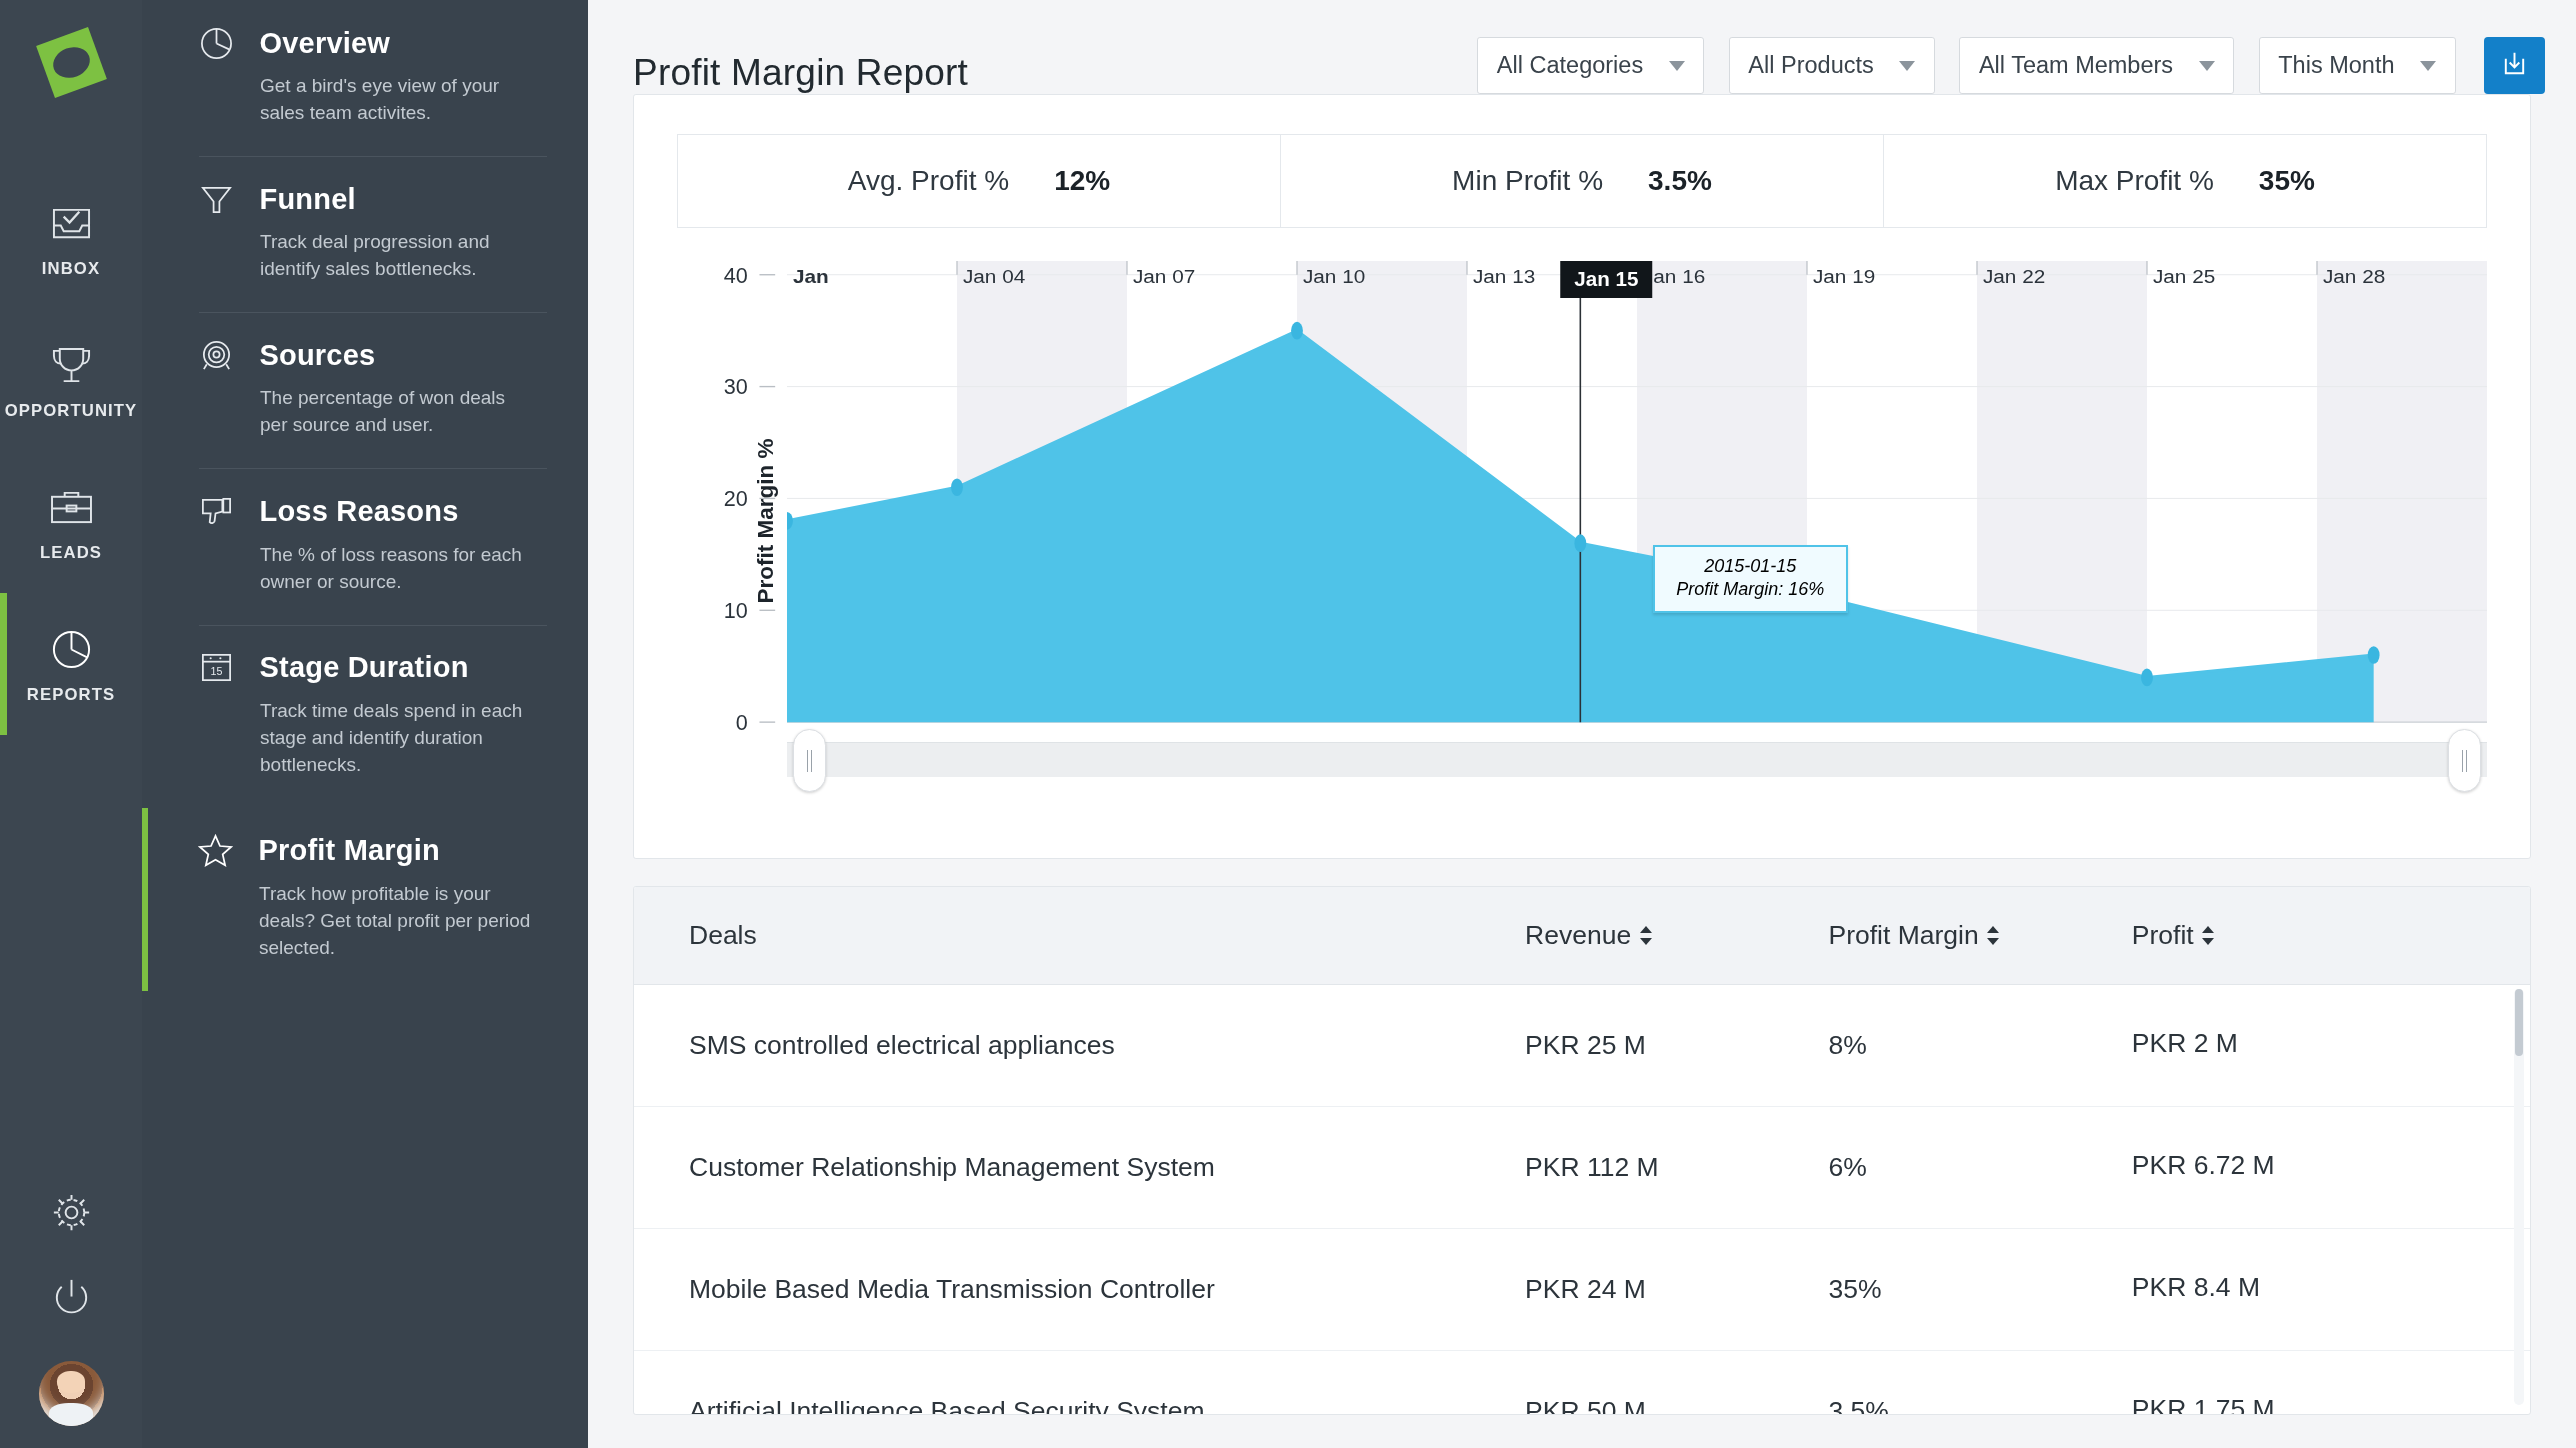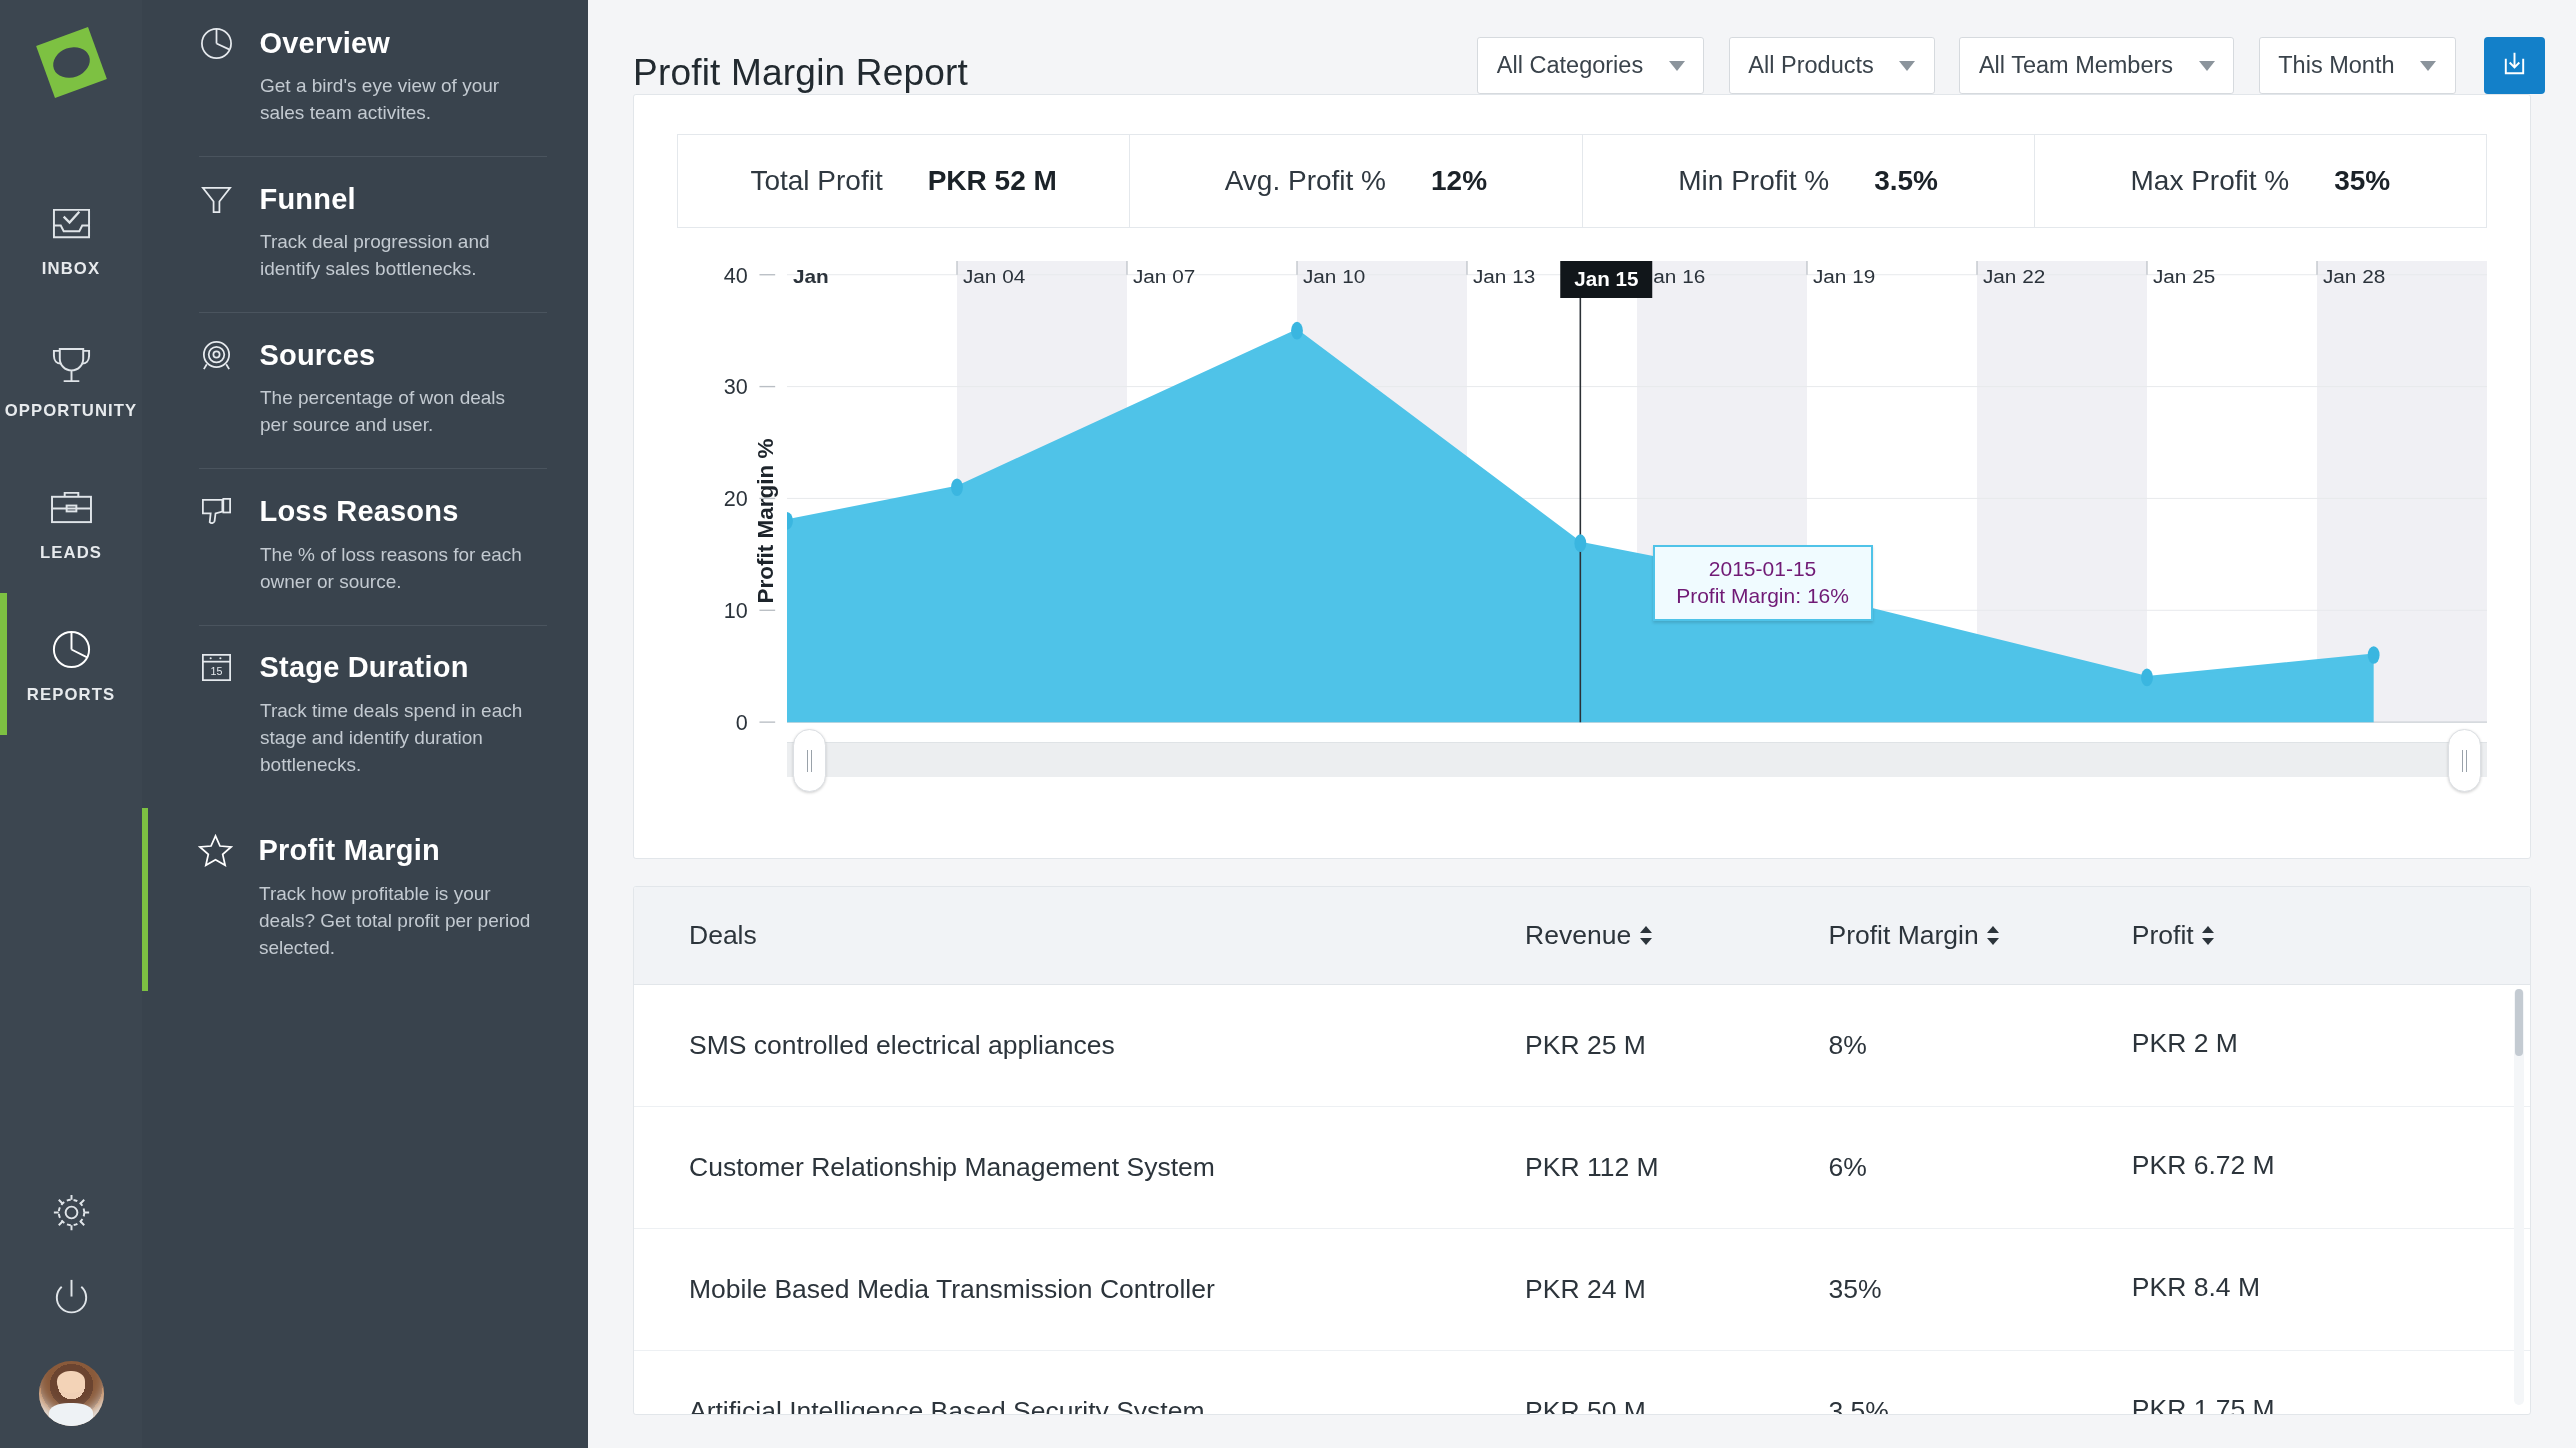--- a/index.html
+++ b/index.html
@@ -139,21 +139,21 @@
   .xhighlight .pill {
     background: #11161a; color: #fff; font-size: 20.6px; font-weight: 700;
     padding: 5.9px 13.7px 6.9px; white-space: nowrap;
   }
   .tooltip {
     position: absolute; left: 53.9%; top: 284px;
     background: #f0fbff; border: 2px solid #4fc3e8;
     padding: 7.8px 21.6px 9.8px; text-align: center; white-space: nowrap;
     box-shadow: 0 2px 2.9px rgba(0,0,0,.14);
   }
-  .tooltip div { font-size: 21px; color: #701a75; line-height: 1.3; }
+  .tooltip div { font-size: 18px; color: #000000; line-height: 1.3; font-style: italic; }
 
   .slider-track {
     position: absolute; left: 110px; right: 0; bottom: 3.9px; height: 35px;
     background: #eceef0; border-top: 1px solid #dfe3e6;
   }
   .slider-handle {
     position: absolute; width: 33px; height: 63px; border-radius: 16.7px;
     background: #ffffff; border: 1px solid #dcdfe3; box-shadow: 0 1px 2.9px rgba(0,0,0,.18);
     top: -13.7px; display:flex; align-items:center; justify-content:center; cursor: ew-resize;
   }
@@ -398,24 +398,20 @@
           </span>
         </div>
       </div>
     </div>
 
     <div class="content">
 
       <div class="card chart-card">
 
         <div class="kpis">
-          <div class="kpi">
-            <span class="kpi-label">Total Profit</span>
-            <span class="kpi-value">PKR 52 M</span>
-          </div>
           <div class="kpi">
             <span class="kpi-label">Avg. Profit %</span>
             <span class="kpi-value">12%</span>
           </div>
           <div class="kpi">
             <span class="kpi-label">Min Profit %</span>
             <span class="kpi-value">3.5%</span>
           </div>
           <div class="kpi">
             <span class="kpi-label">Max Profit %</span>

